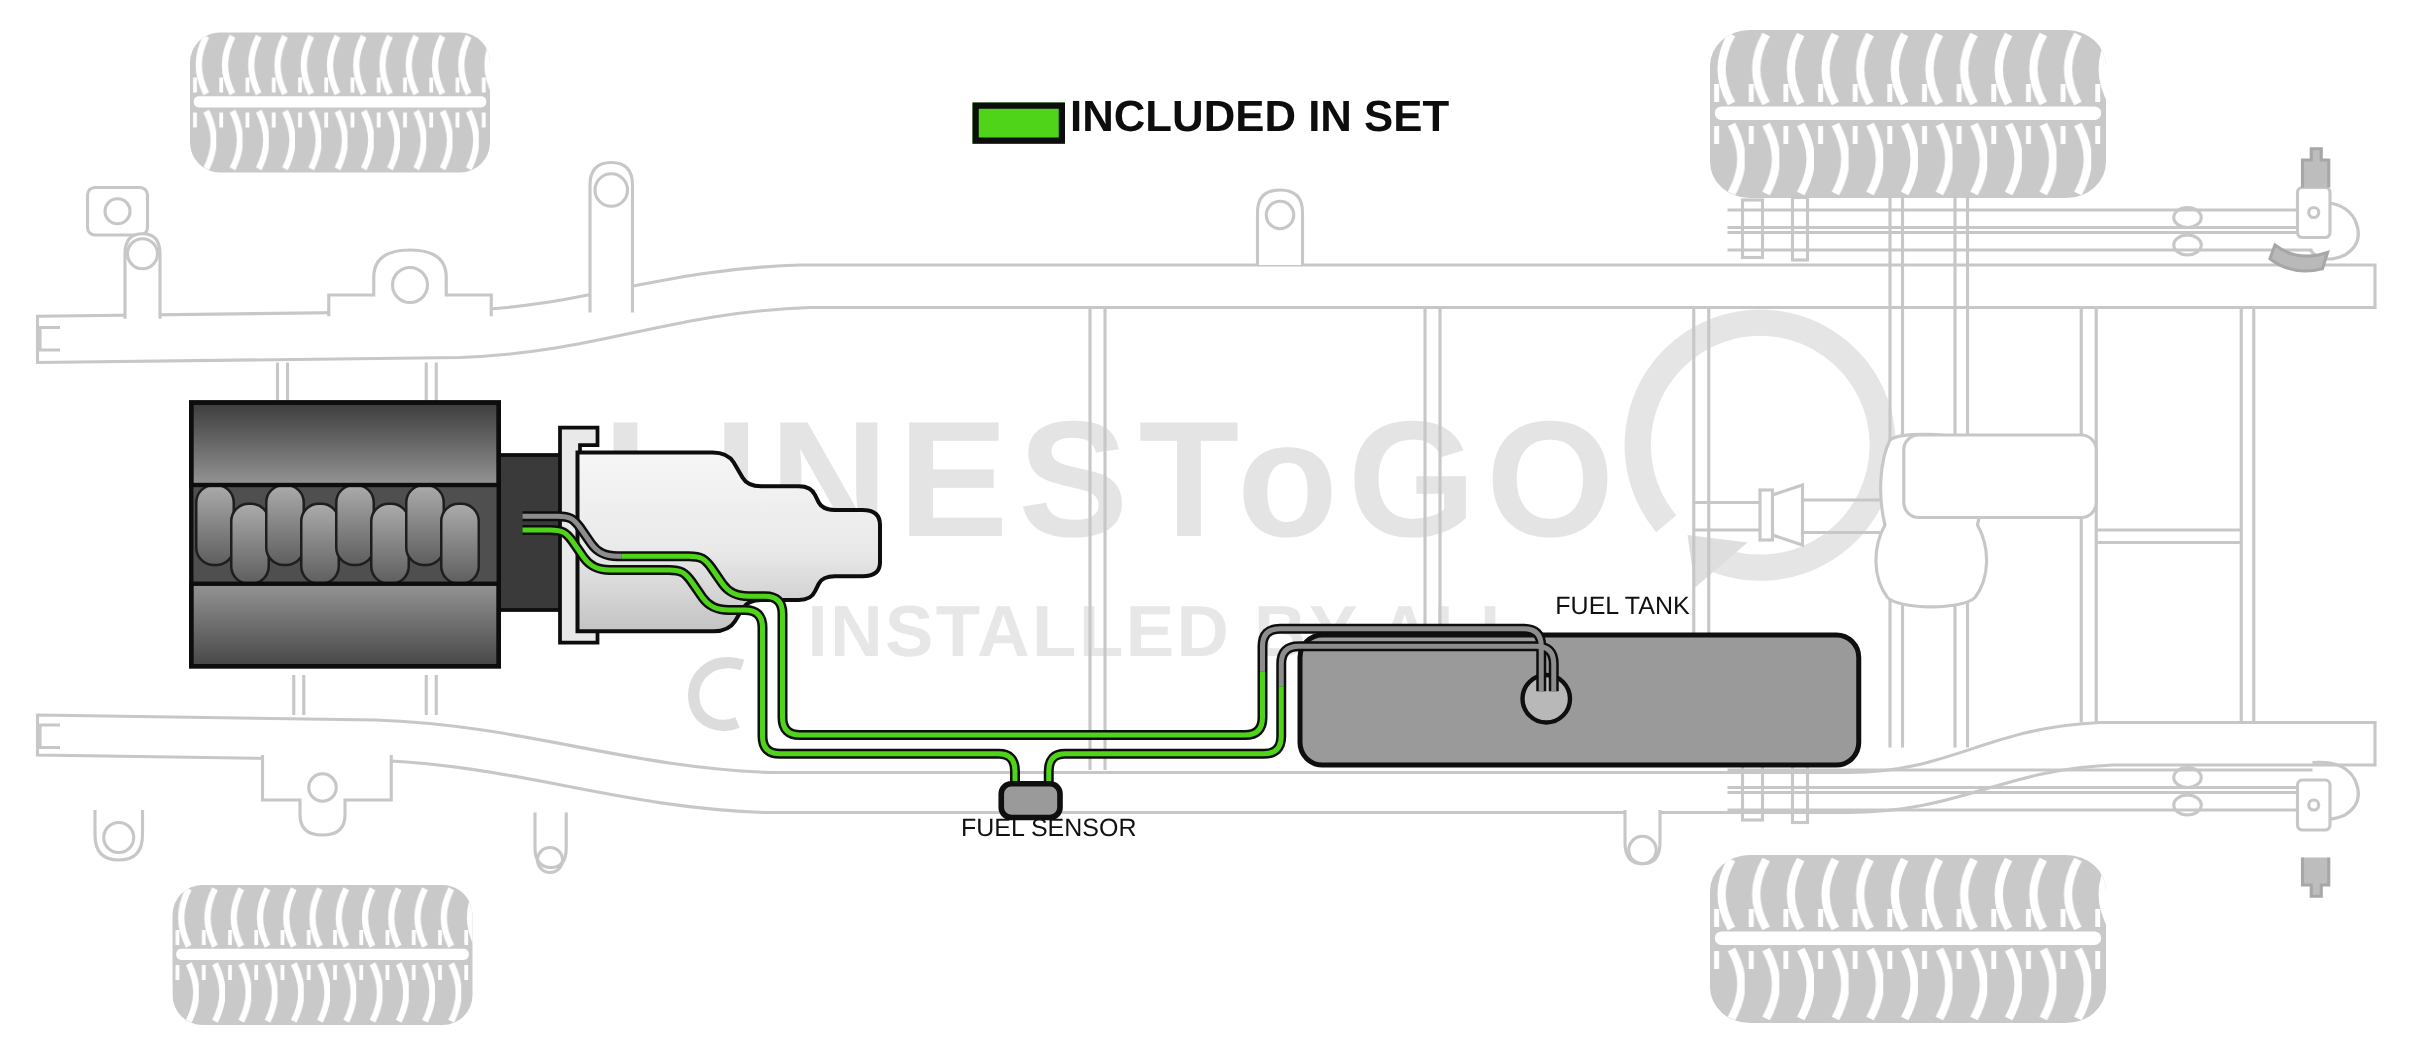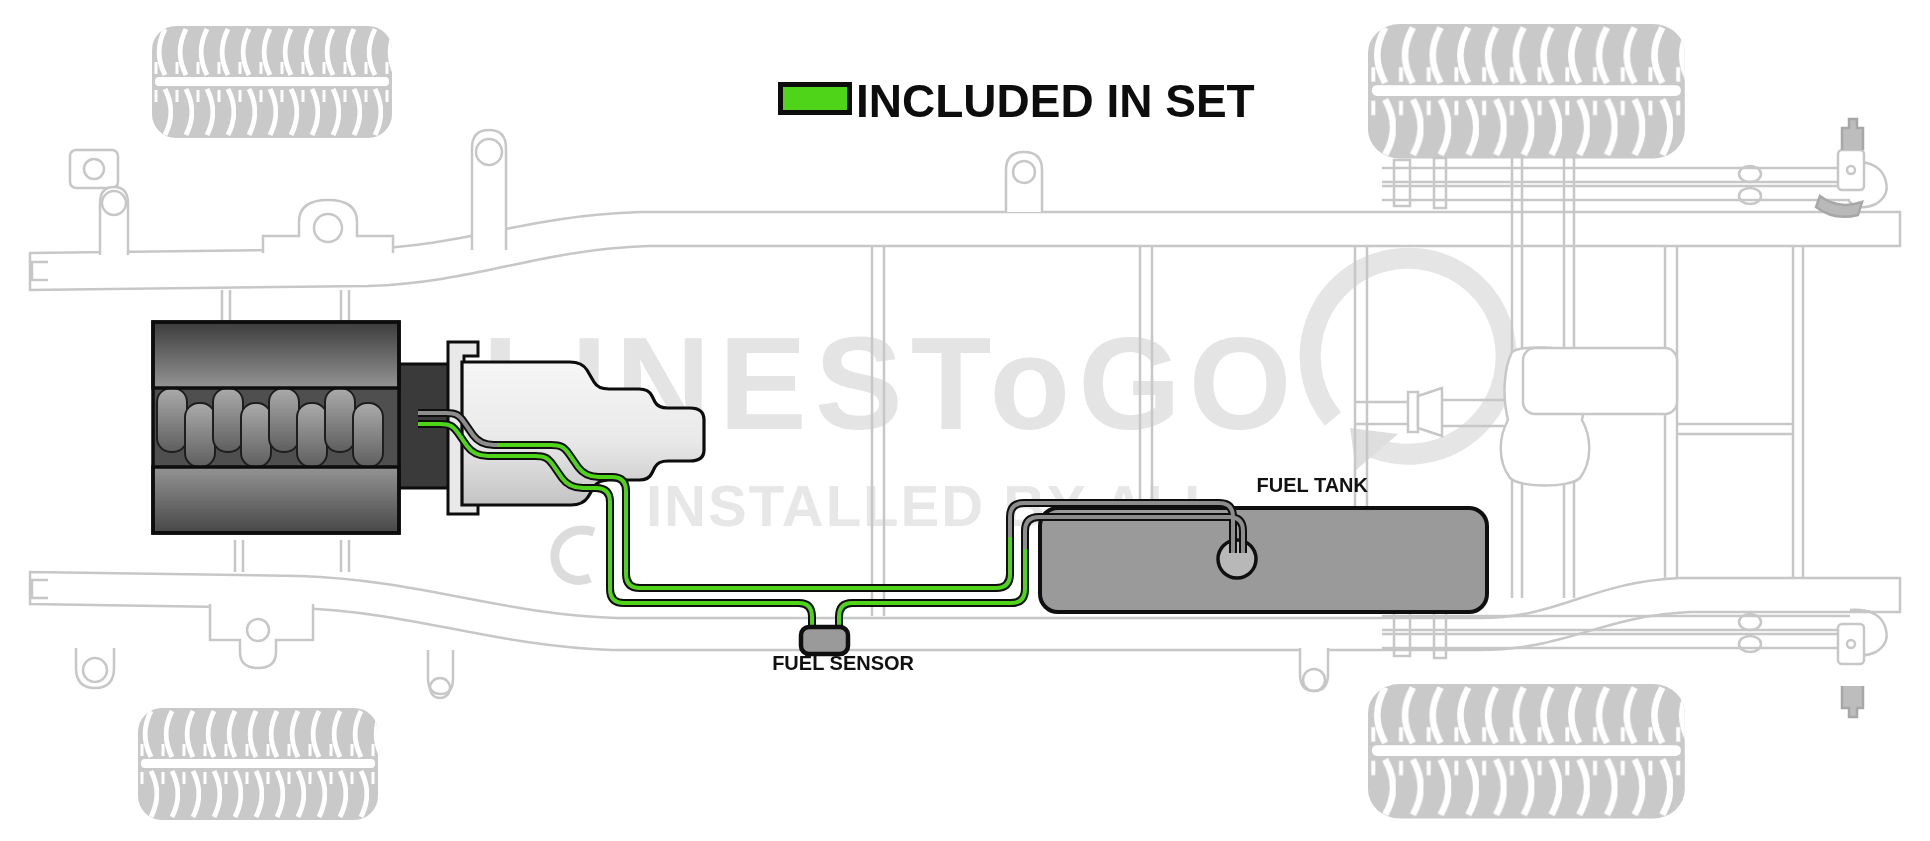--- a/index.html
+++ b/index.html
@@ -8,25 +8,25 @@
   .stage svg{position:absolute;left:0;top:0;}
   
   .wm-brand{position:absolute;left:482px;top:318px;font-size:132px;font-weight:bold;
             letter-spacing:8px;color:#e4e4e4;line-height:1;white-space:nowrap;z-index:1;}
   .wm-tag{position:absolute;left:646px;top:477px;font-size:58px;font-weight:bold;
           letter-spacing:2px;color:#e7e7e7;line-height:1;white-space:nowrap;z-index:1;}
   .layer-bg{z-index:2;} .layer-fg{z-index:3;}
   
   .legend{position:absolute;left:778px;top:82px;z-index:4;display:flex;align-items:center;}
   .legend-swatch{width:64px;height:23px;border:5px solid #0d0d0d;background:#4fd41a;}
-  .legend-label{position:absolute;left:78px;top:-8px;font-size:46px;font-weight:800;
+  .legend-label{position:absolute;left:78px;top:-8px;font-size:35px;font-weight:800;
                 color:#0d0d0d;letter-spacing:0px;white-space:nowrap;}
   
-  .callout{position:absolute;z-index:4;font-size:20px;font-weight:700;color:#111;
-           text-align:right;white-space:nowrap;}
+  .callout{position:absolute;z-index:4;font-size:20px;font-weight:400;color:#111;
+           text-align:center;white-space:nowrap;}
   .lbl-tank{left:1228px;top:474px;width:140px;}
   .lbl-sensor{left:764px;top:652px;width:150px;}
 </style>
 </head>
 <body>
 
 <div class="stage">
 
   <div class="wm-brand" style="color: rgb(228, 228, 228);">LINESToGO</div>
   <div class="wm-tag">INSTALLED BY ALL</div>

